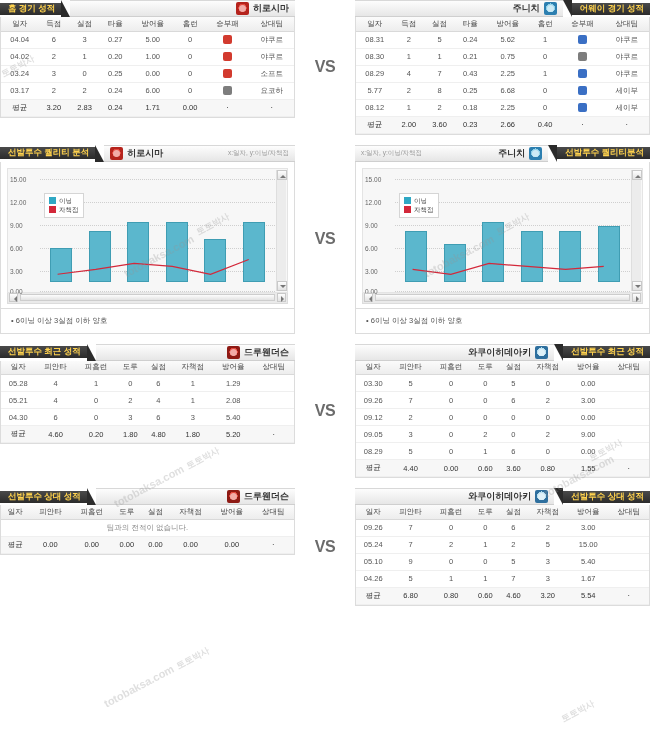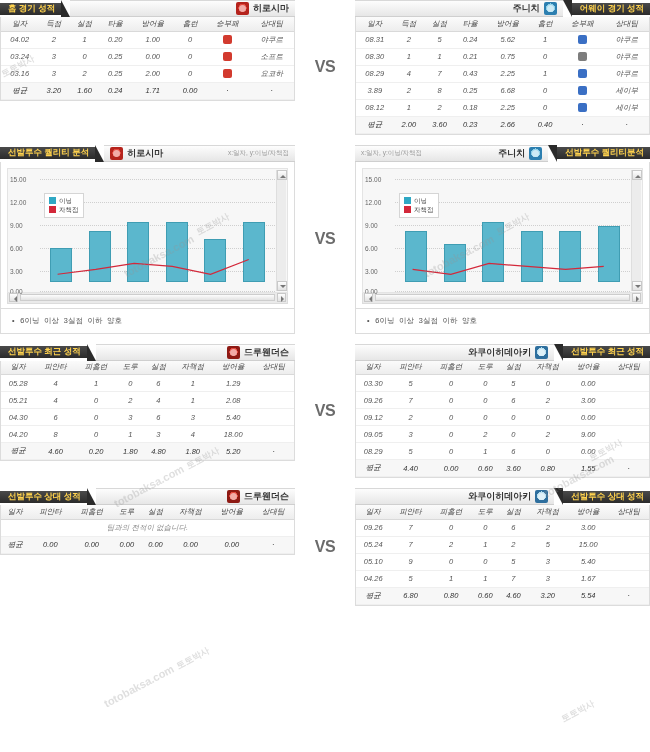--- a/index.html
+++ b/index.html
@@ -105,21 +105,20 @@
     border-left: 1px solid #dcdcdc;
     border-right: 1px solid #dcdcdc;
     border-bottom: 1px solid #dcdcdc;
     background: #fff;
   }
   table.stat {
     width: 100%;
     border-collapse: collapse;
     font-size: 7.5px;
     color: #555;
-    font-style: italic;
   }
   table.stat th {
     background: linear-gradient(#fbfbfb, #ededed);
     border-bottom: 1px solid #d9d9d9;
     font-weight: normal;
     color: #444;
     height: 14px;
     font-size: 7.5px;
     white-space: nowrap;
   }
@@ -159,21 +158,20 @@
     background: #fff;
     padding: 6px 6px 4px 6px;
   }
   .chart-note {
     font-size: 7.5px;
     color: #555;
     padding: 7px 4px 7px 10px;
     border: 1px solid #dcdcdc;
     border-top: none;
     background: #fff;
-    font-family: Liberation Mono, monospace;
   }
   .chart-inner {
     position: relative;
     height: 125px;
     background: #f7f7f7;
     border: 1px solid #e4e4e4;
   }
   .axis-label {
     position: absolute;
     left: 2px;
@@ -314,53 +312,63 @@
           <th>실점</th>
           <th>타율</th>
           <th>방어율</th>
           <th>홈런</th>
           <th>승부패</th>
           <th>상대팀</th>
         </tr>
           </thead>
         <tbody>
           <tr>
+            <td>04.04</td>
+            <td>6</td>
+            <td>3</td>
+            <td>0.27</td>
+            <td>5.00</td>
+            <td>0</td>
+            <td><span class="win-ico w"></span></td>
+            <td class="opp">야쿠르</td>
+          </tr>
+          <tr>
             <td>04.02</td>
             <td>2</td>
             <td>1</td>
             <td>0.20</td>
             <td>1.00</td>
             <td>0</td>
             <td><span class="win-ico w"></span></td>
             <td class="opp">야쿠르</td>
           </tr>
           <tr>
             <td>03.24</td>
             <td>3</td>
             <td>0</td>
             <td>0.25</td>
             <td>0.00</td>
             <td>0</td>
             <td><span class="win-ico w"></span></td>
             <td class="opp">소프트</td>
           </tr>
           <tr>
-            <td>03.16</td>
-            <td>3</td>
-            <td>2</td>
-            <td>0.25</td>
-            <td>2.00</td>
-            <td>0</td>
-            <td><span class="win-ico w"></span></td>
+            <td>03.17</td>
+            <td>2</td>
+            <td>2</td>
+            <td>0.24</td>
+            <td>6.00</td>
+            <td>0</td>
+            <td><span class="win-ico d"></span></td>
             <td class="opp">요코하</td>
           </tr>
           <tr class="avg">
             <td>평균</td>
             <td>3.20</td>
-            <td>1.60</td>
+            <td>2.83</td>
             <td>0.24</td>
             <td>1.71</td>
             <td>0.00</td>
             <td>·</td>
             <td>·</td>
           </tr>
         </tbody>
       </table>
     </div>
   </div>
@@ -421,21 +429,21 @@
             <td>08.29</td>
             <td>4</td>
             <td>7</td>
             <td>0.43</td>
             <td>2.25</td>
             <td>1</td>
             <td><span class="win-ico l"></span></td>
             <td class="opp">야쿠르</td>
           </tr>
           <tr>
-            <td>3.89</td>
+            <td>5.77</td>
             <td>2</td>
             <td>8</td>
             <td>0.25</td>
             <td>6.68</td>
             <td>0</td>
             <td><span class="win-ico l"></span></td>
             <td class="opp">세이부</td>
           </tr>
           <tr>
             <td>08.12</td>
@@ -669,30 +677,20 @@
             <td></td>
           </tr>
           <tr>
             <td>04.30</td>
             <td>6</td>
             <td>0</td>
             <td>3</td>
             <td>6</td>
             <td>3</td>
             <td>5.40</td>
-            <td></td>
-          </tr>
-          <tr>
-            <td>04.20</td>
-            <td>8</td>
-            <td>0</td>
-            <td>1</td>
-            <td>3</td>
-            <td>4</td>
-            <td>18.00</td>
             <td></td>
           </tr>
           <tr class="avg">
             <td>평균</td>
             <td>4.60</td>
             <td>0.20</td>
             <td>1.80</td>
             <td>4.80</td>
             <td>1.80</td>
             <td>5.20</td>

